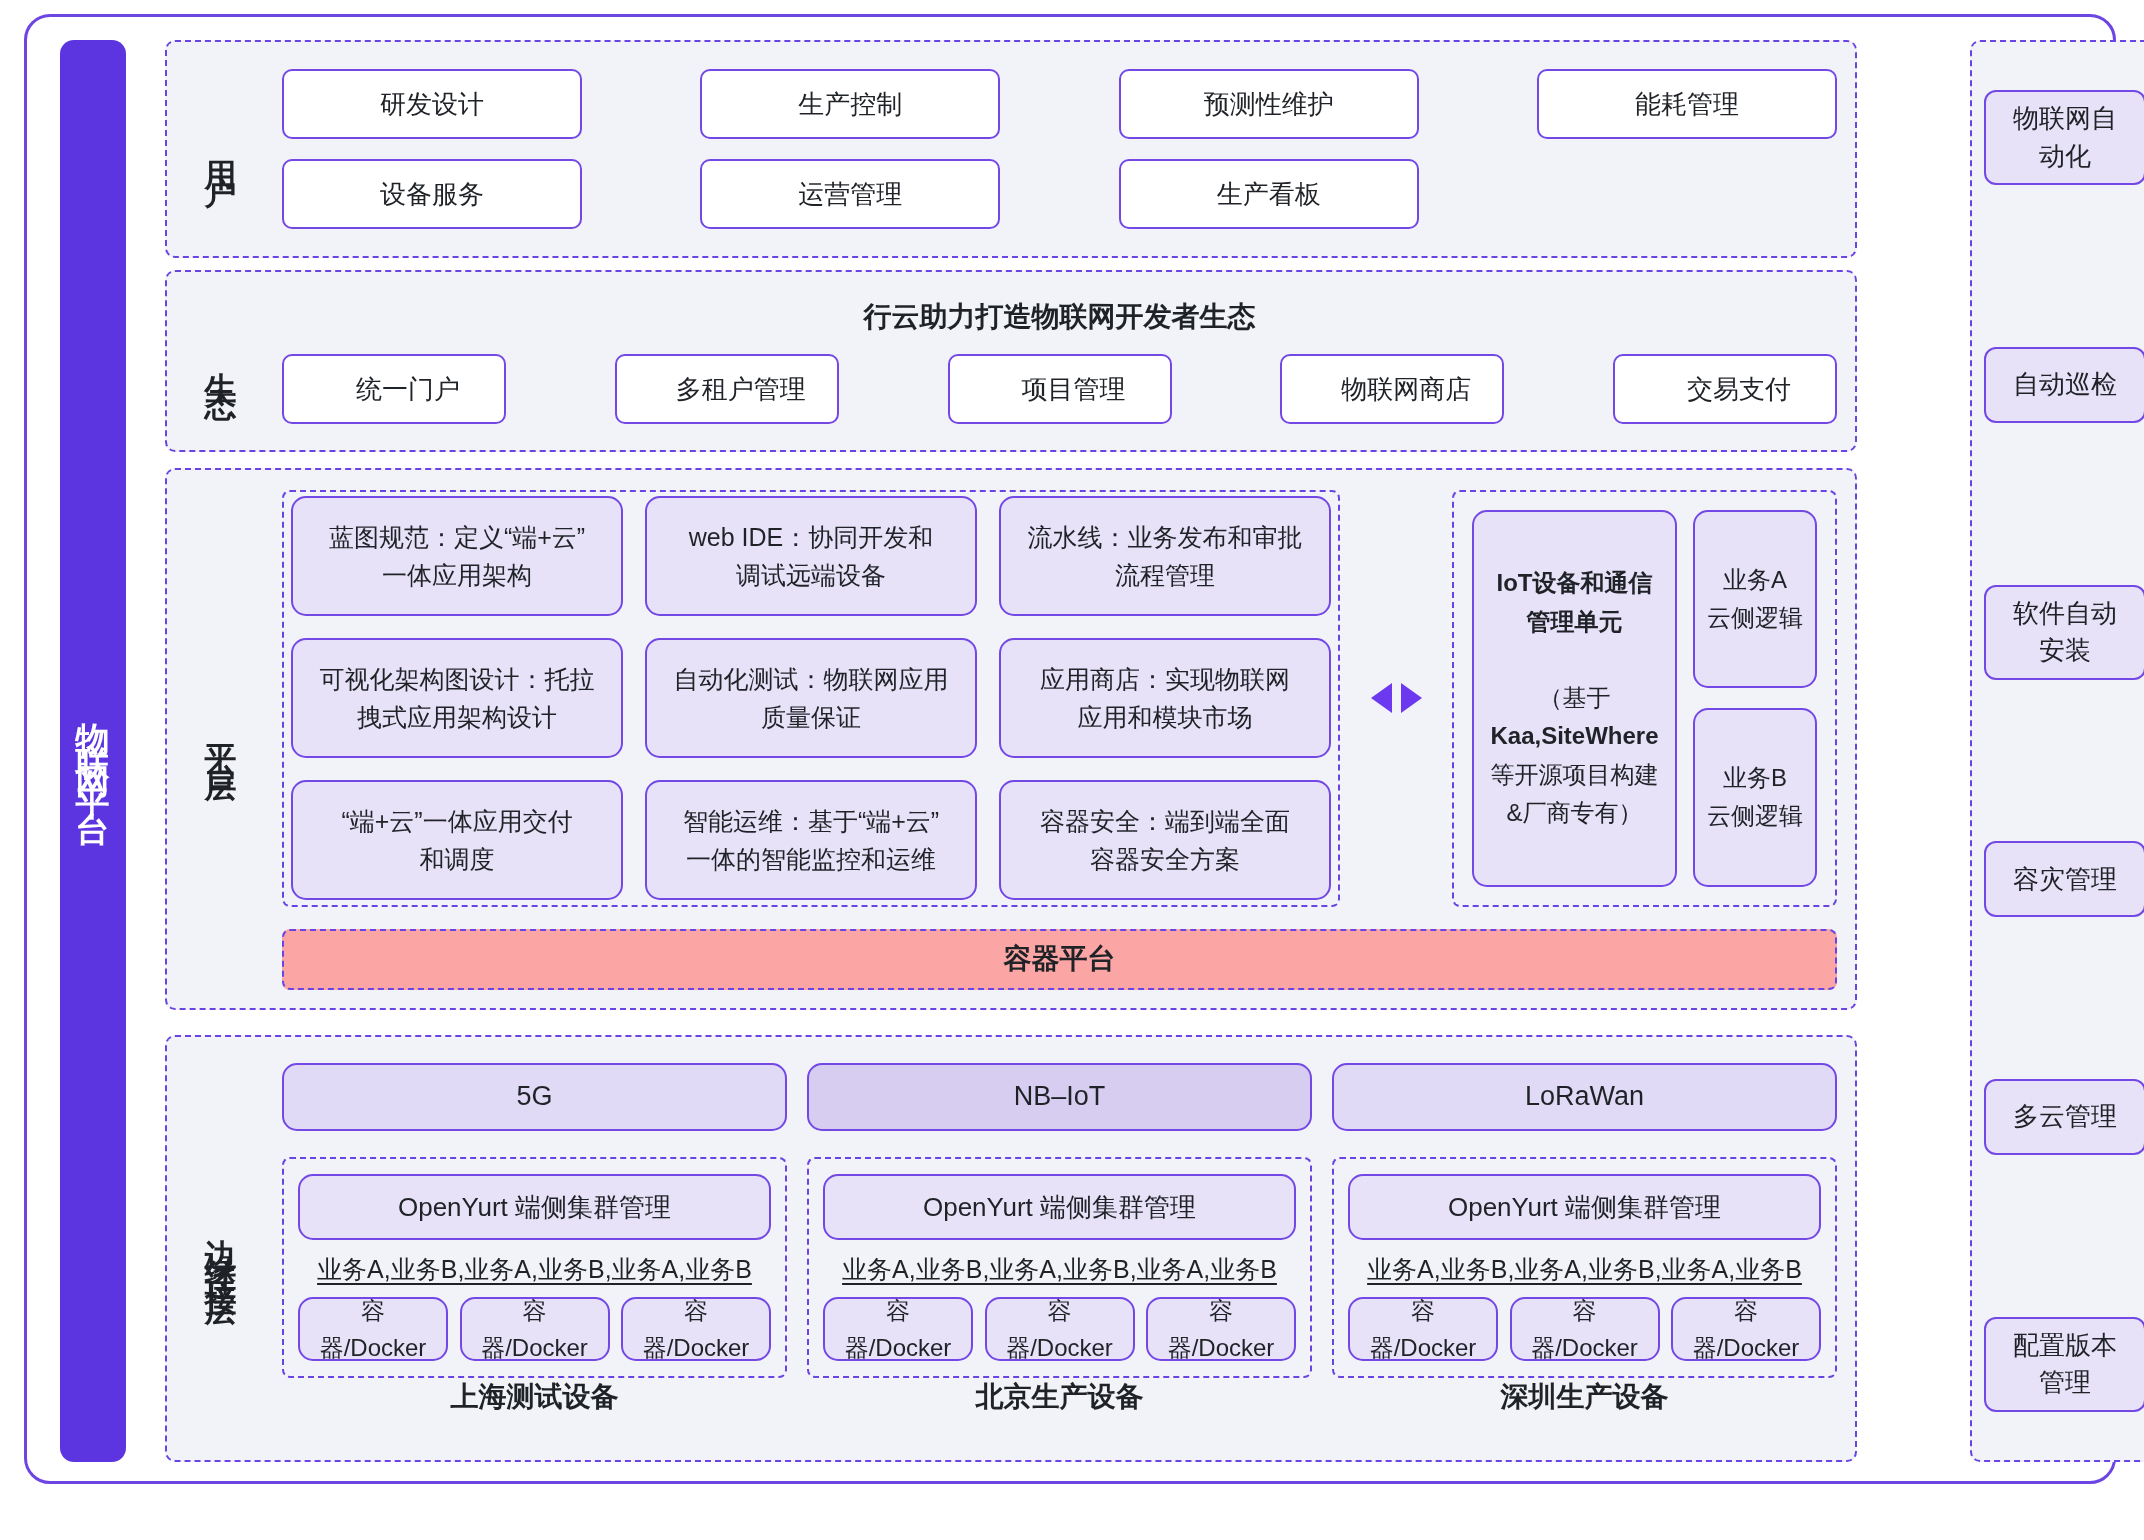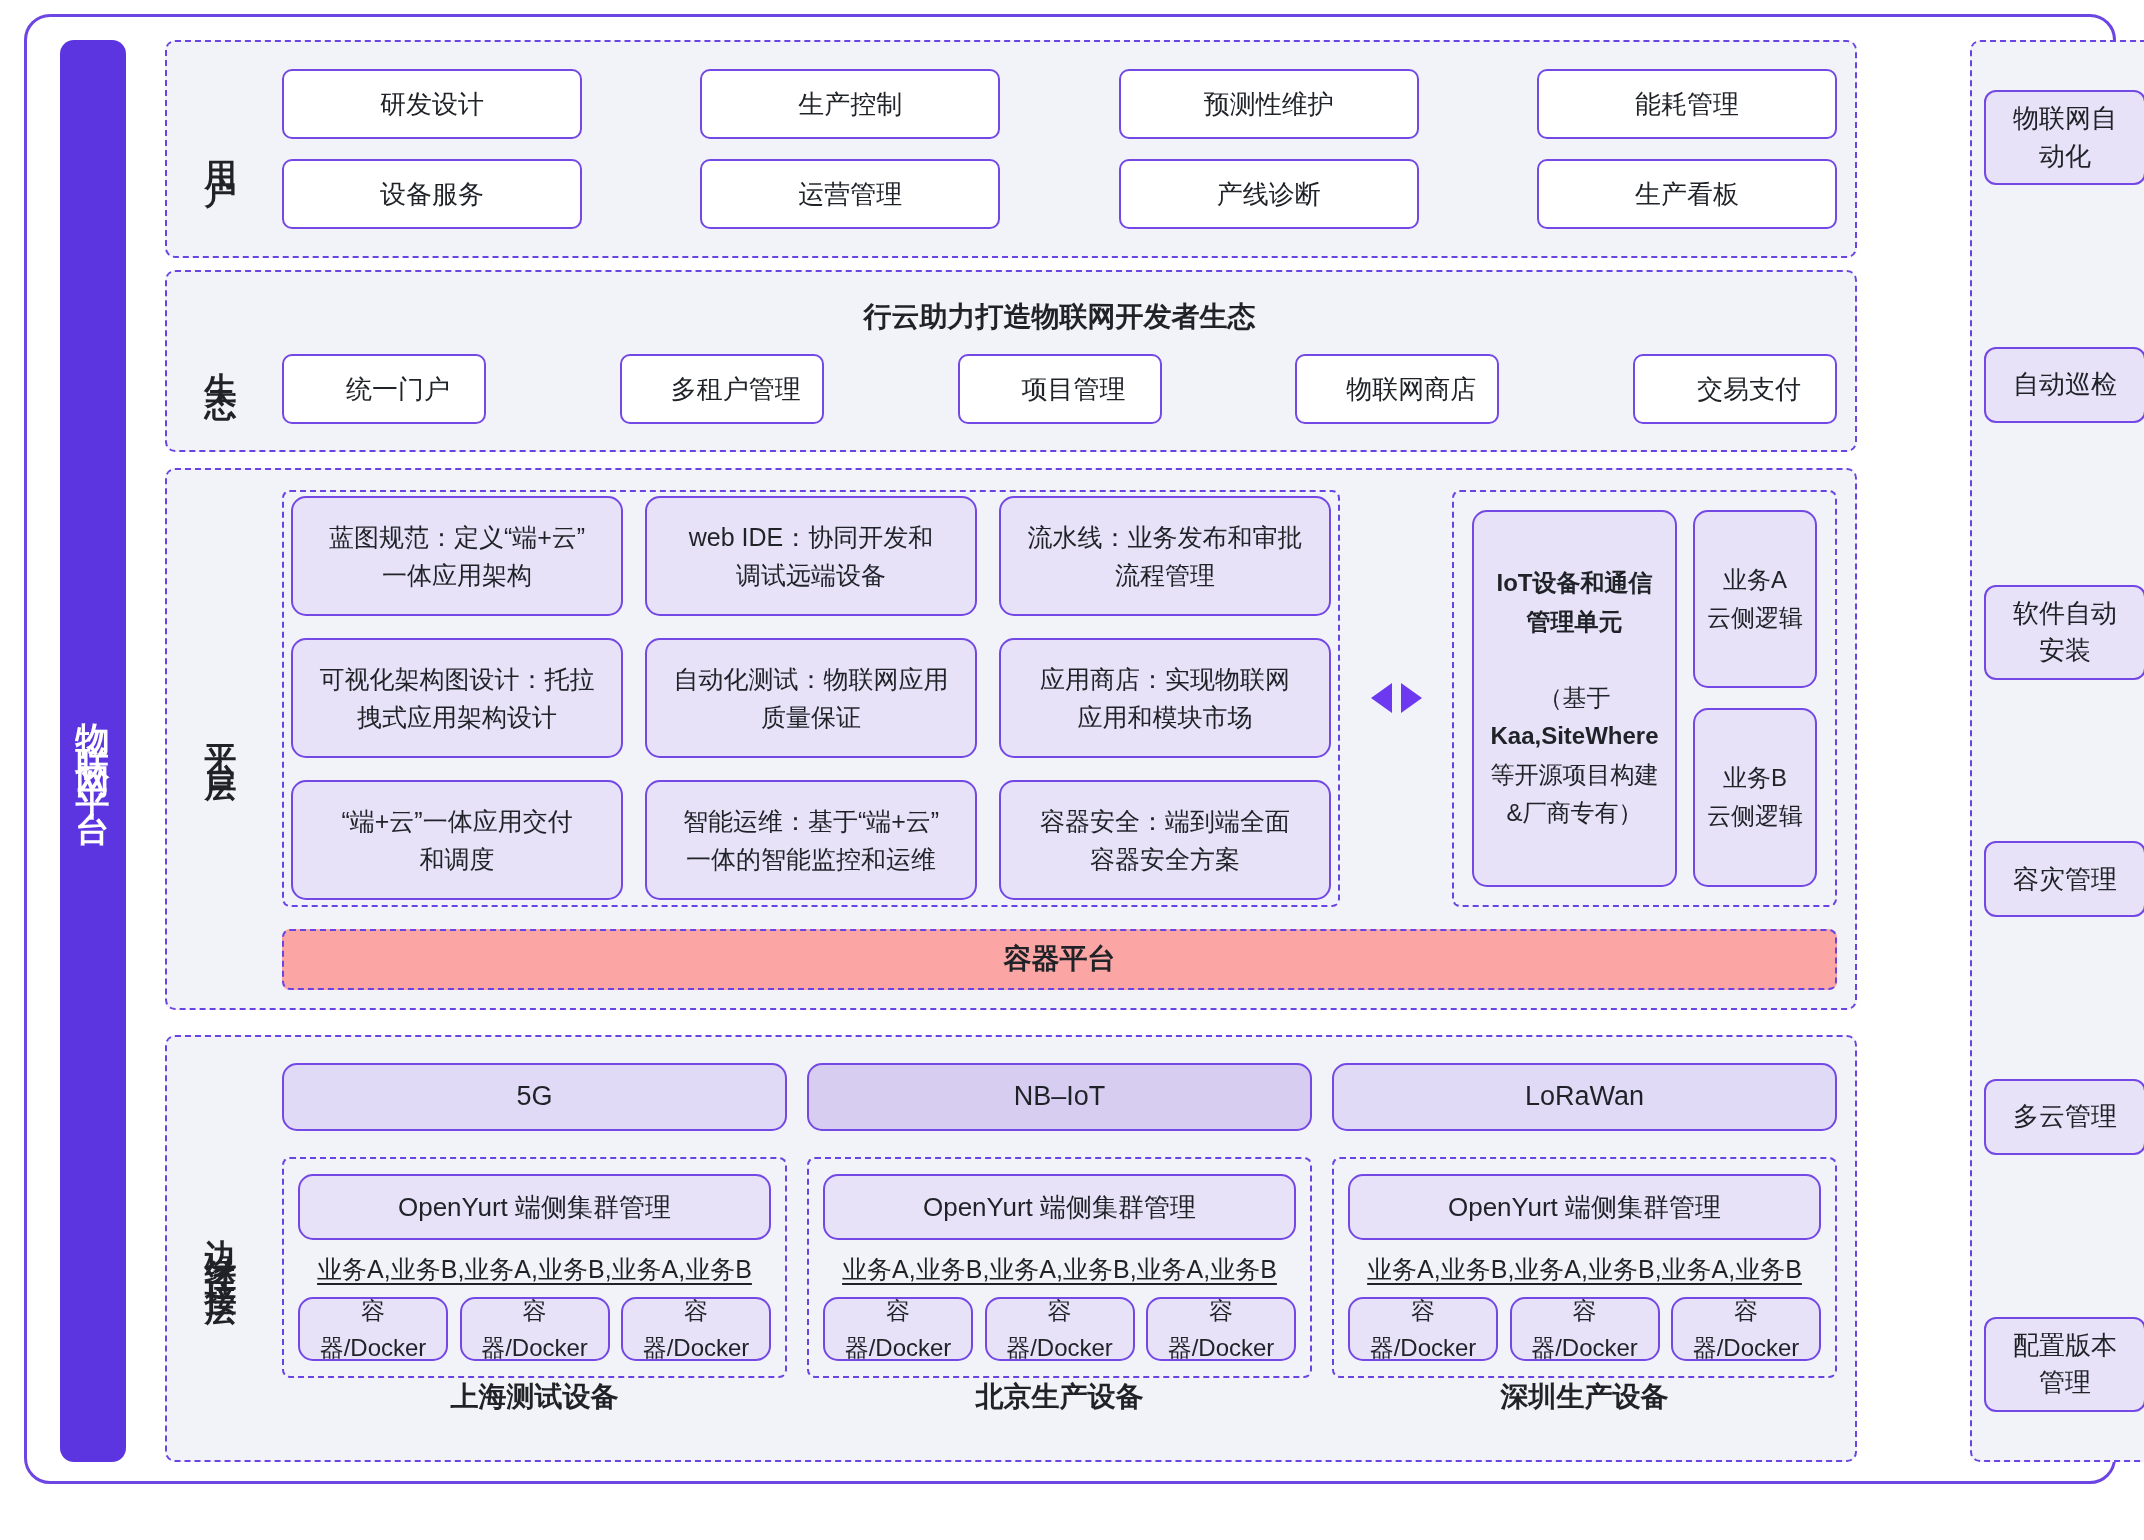--- a/index.html
+++ b/index.html
@@ -67,21 +67,21 @@
     justify-content:space-between;align-content:center;row-gap:20px;
     padding:0 18px 0 7px;
   }
   .user-grid .wbox{height:70px;}
 
   
   .sec-eco{top:270px;height:182px;}
   .eco-content{flex:1;display:flex;flex-direction:column;justify-content:center;gap:18px;padding:0 18px 0 7px;}
   .eco-title{text-align:center;font-weight:700;font-size:28px;}
   .eco-row{display:flex;justify-content:space-between;}
-  .eco-row .wbox{width:204px;height:70px;padding-left:28px;}
+  .eco-row .wbox{width:224px;height:70px;padding-left:28px;}
 
   
   .sec-platform{top:468px;height:542px;}
   .plat-content{flex:1;display:flex;flex-direction:column;padding:20px 18px 18px 7px;}
   .plat-top{display:flex;height:436px;}
   .plat-grid{
     flex:0 0 1058px;display:grid;grid-template-columns:repeat(3,332px);
     grid-template-rows:repeat(3,120px);gap:22px;justify-content:center;align-content:center;
   }
   .arrow-zone{flex:0 0 112px;display:flex;align-items:center;justify-content:center;gap:9px;}
@@ -144,21 +144,20 @@
 
 <section class="sec sec-user">
   <div class="sec-label">用户</div>
   <div class="user-grid">
     <div class="wbox">研发设计</div>
     <div class="wbox">生产控制</div>
     <div class="wbox">预测性维护</div>
     <div class="wbox">能耗管理</div>
     <div class="wbox">设备服务</div>
     <div class="wbox">运营管理</div>
-    <div class="wbox">产线诊断</div>
     <div class="wbox">生产看板</div>
   </div>
 </section>
 
 <section class="sec sec-eco">
   <div class="sec-label">生态</div>
   <div class="eco-content">
     <div class="eco-title">行云助力打造物联网开发者生态</div>
     <div class="eco-row">
       <div class="wbox">统一门户</div>

